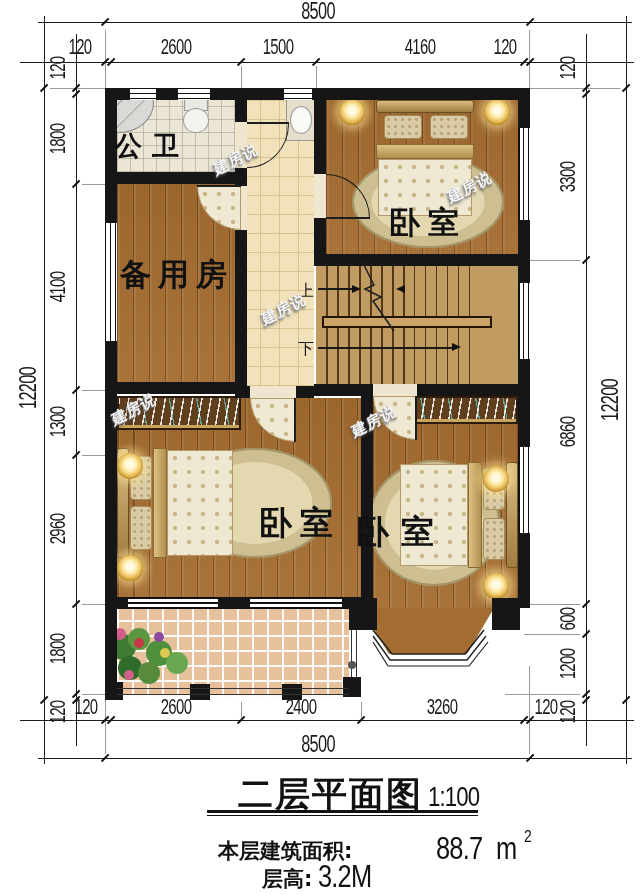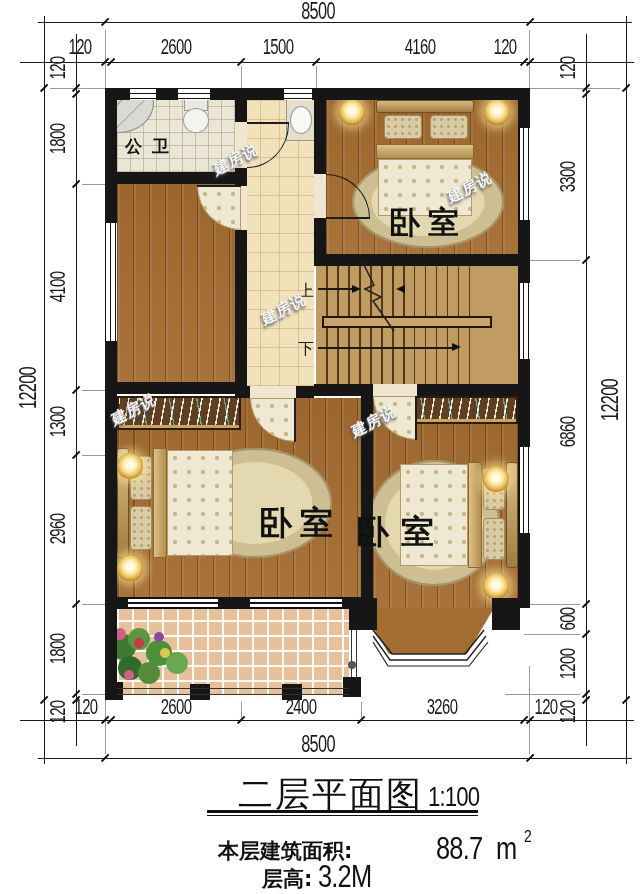--- a/index.html
+++ b/index.html
@@ -214,21 +214,22 @@
   <div class="win-h" style="left:130px;top:88px;width:26px;height:12px"></div>
   <div class="win-h" style="left:178px;top:88px;width:32px;height:12px"></div>
   <div class="win-h" style="left:284px;top:88px;width:28px;height:12px"></div>
   <div class="win-v" style="left:105px;top:223px;width:12px;height:118px"></div>
   <div class="win-v" style="left:518px;top:128px;width:12px;height:92px"></div>
   <div class="win-v" style="left:518px;top:283px;width:12px;height:76px"></div>
   <div class="win-v" style="left:518px;top:447px;width:12px;height:86px"></div>
   <div class="win-h" style="left:128px;top:597px;width:90px;height:12px"></div>
   <div class="win-h" style="left:250px;top:597px;width:92px;height:12px"></div>
 
-  <div class="rl" style="left:152px;top:146px;font-size:17px;letter-spacing:10px">公卫</div>
+  <div class="rl" style="left:152px;top:146px;font-size:27px;letter-spacing:10px">公卫</div>
+  <div class="rl" style="left:177px;top:275px;font-size:31px;letter-spacing:7px">备用房</div>
   <div class="rl" style="left:428px;top:223px;font-size:31px;letter-spacing:8px">卧室</div>
   <div class="rl" style="left:300px;top:523px;font-size:33px;letter-spacing:8px">卧室</div>
   <div class="rl" style="left:401px;top:532px;font-size:33px;letter-spacing:12px">卧室</div>
 
   <div class="wm" style="left:212px;top:150px">建房说</div>
   <div class="wm" style="left:446px;top:178px">建房说</div>
   <div class="wm" style="left:260px;top:300px">建房说</div>
   <div class="wm" style="left:110px;top:400px">建房说</div>
   <div class="wm" style="left:350px;top:412px">建房说</div>
 
@@ -321,21 +322,21 @@
   <span class="dimv big" style="left:28px;top:388px">12200</span>
 
   <span class="dimv" style="left:568px;top:68px">120</span>
   <span class="dimv" style="left:568px;top:177px">3300</span>
   <span class="dimv" style="left:568px;top:432px">6860</span>
   <span class="dimv" style="left:568px;top:619px">600</span>
   <span class="dimv" style="left:568px;top:664px">1200</span>
   <span class="dimv" style="left:568px;top:712px">120</span>
   <span class="dimv big" style="left:610px;top:400px">12200</span>
 
-  <div class="tt" style="left:238px;top:771px;font-size:35px;font-weight:400;letter-spacing:2px">二层平面图</div>
+  <div class="tt" style="left:238px;top:771px;font-size:35px;font-weight:700;letter-spacing:2px">二层平面图</div>
   <div class="tt thin" style="left:428px;top:782px;font-size:27px">1:100</div>
   <div class="abs" style="left:207px;top:810px;width:271px;height:2.5px;background:#111"></div>
   <div class="abs" style="left:207px;top:815px;width:271px;height:1px;background:#111"></div>
   <div class="tt" style="left:218px;top:837px;font-size:21px;font-weight:600">本层建筑面积:</div>
   <div class="tt thin" style="left:436px;top:831px;font-size:31px">88.7</div>
   <div class="tt thin" style="left:496px;top:831px;font-size:31px">m</div>
   <div class="tt thin" style="left:524px;top:827px;font-size:17px">2</div>
   <div class="tt" style="left:262px;top:865px;font-size:21px;font-weight:600">层高:</div>
   <div class="tt thin" style="left:318px;top:859px;font-size:31px">3.2M</div>
 

